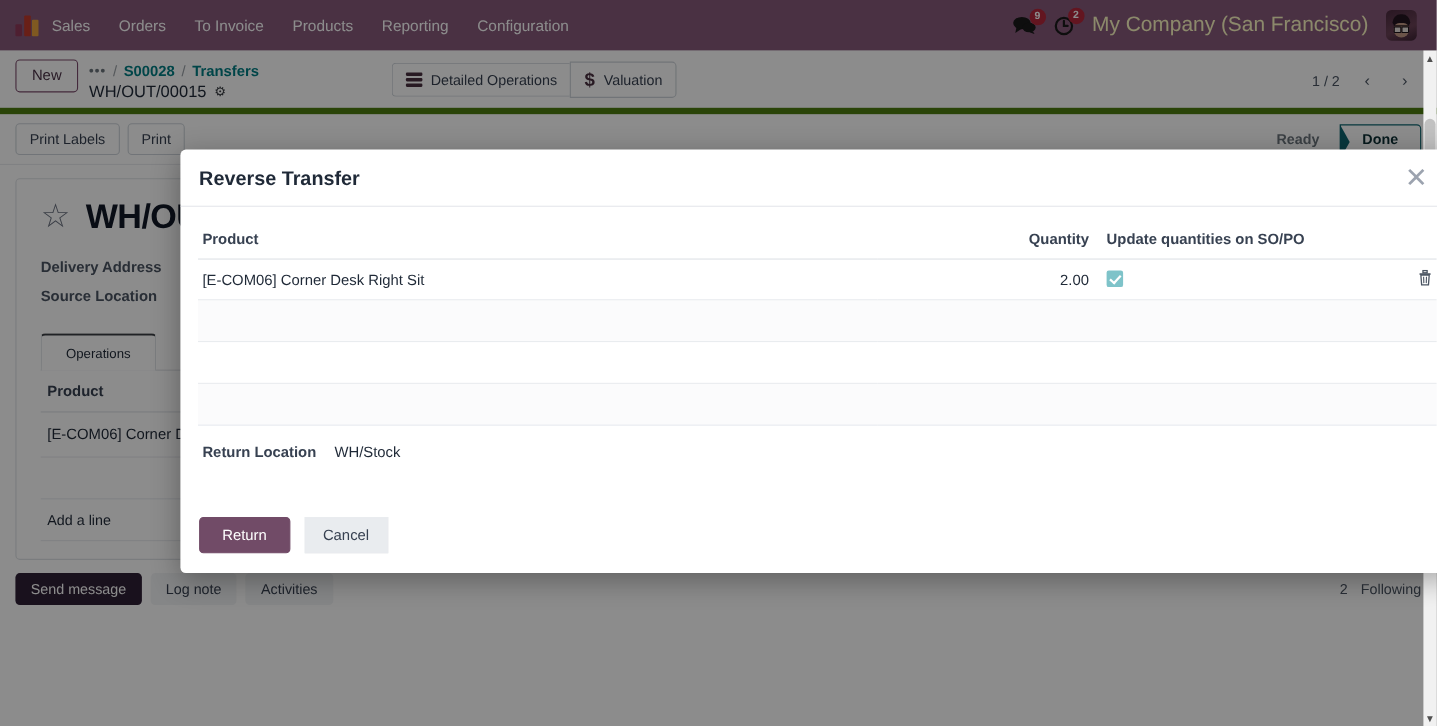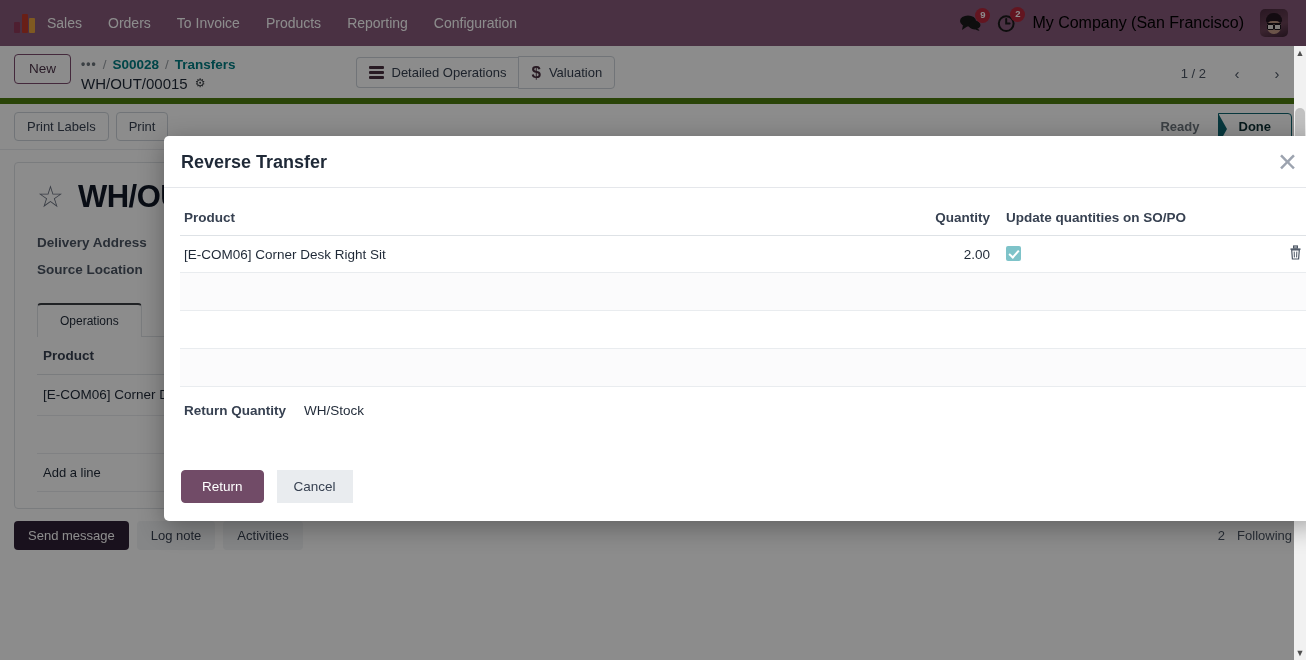--- a/index.html
+++ b/index.html
@@ -43,21 +43,21 @@
   .nav-item.first { font-weight: 400; padding-left: 0; }
   .nav-right { margin-left:auto; display:flex; align-items:center; gap:16px; padding-right: 4px;}
   .nav-icon-wrap { position: relative; display:flex; align-items:center; cursor:pointer; }
   .badge {
     position:absolute; top:-7px; right:-9px;
     background:#b4273b; color:#fff;
     font-size:9.5px; line-height:14px;
     min-width:15px; height:15px; border-radius:8px;
     text-align:center; padding:0 3px; font-weight:600;
   }
-  .company-name { color:#000000; font-size:16px; cursor:pointer; white-space:nowrap; }
+  .company-name { color:#fef9c3; font-size:19px; cursor:pointer; white-space:nowrap; }
   .avatar {
     width:28px; height:28px; border-radius:5px;
     background: linear-gradient(160deg,#4b2b3f 0%, #6b4257 60%, #3d2233 100%);
     position:relative; overflow:hidden; cursor:pointer; flex:none;
   }
   .avatar::before{
     content:""; position:absolute; left:6px; top:4px; width:16px; height:10px;
     background:#241520; border-radius:8px 8px 3px 3px;
   }
   .avatar::after{
@@ -99,21 +99,21 @@
     display:flex; align-items:center; gap:8px;
     border:1px solid #ced4da; background:#fff;
     padding:7px 12px; font-size:13px; color:#374151; cursor:pointer;
   }
   .stat-btn:first-child { border-radius:4px 0 0 4px; border-right:none; }
   .stat-btn:last-child { border-radius:0 4px 4px 0; }
   .hamb { display:flex; flex-direction:column; gap:2.5px; }
   .hamb i { display:block; width:15px; height:2.4px; background:#4a3040; border-radius:1px; }
   .dollar { font-size:17px; color:#4a3040; font-weight:700; line-height:1; }
 
-  .cp-right { margin-left:auto; display:flex; align-items:center; gap:10px; padding-top:4px;}
+  .cp-right { margin-left:auto; display:flex; align-items:center; gap:4px; padding-top:4px;}
   .pager-txt { font-size:13px; color:#4b5563; padding-right:6px; }
   .pager-btn {
     width:30px; height:30px; border:none; background:transparent;
     color:#4b5563; cursor:pointer; font-size:15px;
     display:flex; align-items:center; justify-content:center; border-radius:3px;
   }
 
   
   .sheet-toolbar {
     background:#fff; padding:8px 14px; display:flex; align-items:center; gap:7px;
@@ -466,21 +466,21 @@
         <tr class="blank white">
             <td colspan="4"></td>
           </tr>
         <tr class="blank">
             <td colspan="4"></td>
           </tr>
       </tbody>
     </table>
 
     <div class="ret-loc">
-      <span class="lbl">Return Quantity</span>
+      <span class="lbl">Return Location</span>
       <span class="val">WH/Stock</span>
     </div>
   </div>
 
   <div class="modal-footer">
     <button class="btn-return">Return</button>
     <button class="btn-cancel">Cancel</button>
   </div>
 </div>
 

